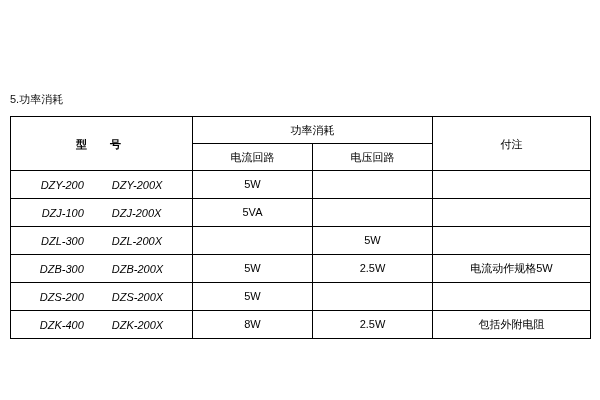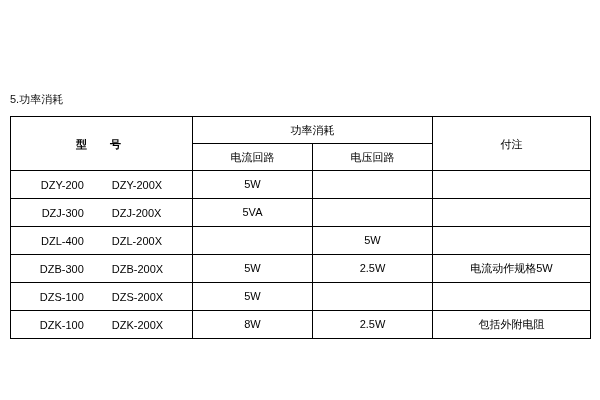--- a/index.html
+++ b/index.html
@@ -63,20 +63,21 @@
   .col-curr  { width: 120px; }
   .col-note  { width: 158px; }
 
   .model-cell {
     display: flex;
     justify-content: center;
     align-items: center;
     height: 27px;
     gap: 28px;
     line-height: normal;
+    font-style: italic;
   }
   .model-cell span { display: inline-block; }
   .hdr-model-text {
     letter-spacing: 6px;
     font-weight: bold;
   }
 </style>
 </head>
 <body>
 
@@ -113,32 +114,32 @@
               <span>DZY-200X</span>
             </div>
           </td>
           <td>5W</td>
           <td></td>
           <td></td>
         </tr>
         <tr>
           <td>
             <div class="model-cell">
-              <span>DZJ-300</span>
+              <span>DZJ-100</span>
               <span>DZJ-200X</span>
             </div>
           </td>
           <td>5VA</td>
           <td></td>
           <td></td>
         </tr>
         <tr>
           <td>
             <div class="model-cell">
-              <span>DZL-400</span>
+              <span>DZL-300</span>
               <span>DZL-200X</span>
             </div>
           </td>
           <td></td>
           <td>5W</td>
           <td></td>
         </tr>
         <tr>
           <td>
             <div class="model-cell">
@@ -146,32 +147,32 @@
               <span>DZB-200X</span>
             </div>
           </td>
           <td>5W</td>
           <td>2.5W</td>
           <td>电流动作规格5W</td>
         </tr>
         <tr>
           <td>
             <div class="model-cell">
-              <span>DZS-100</span>
+              <span>DZS-200</span>
               <span>DZS-200X</span>
             </div>
           </td>
           <td>5W</td>
           <td></td>
           <td></td>
         </tr>
         <tr>
           <td>
             <div class="model-cell">
-              <span>DZK-100</span>
+              <span>DZK-400</span>
               <span>DZK-200X</span>
             </div>
           </td>
           <td>8W</td>
           <td>2.5W</td>
           <td>包括外附电阻</td>
         </tr>
       </tbody>
     </table>
   </div>

